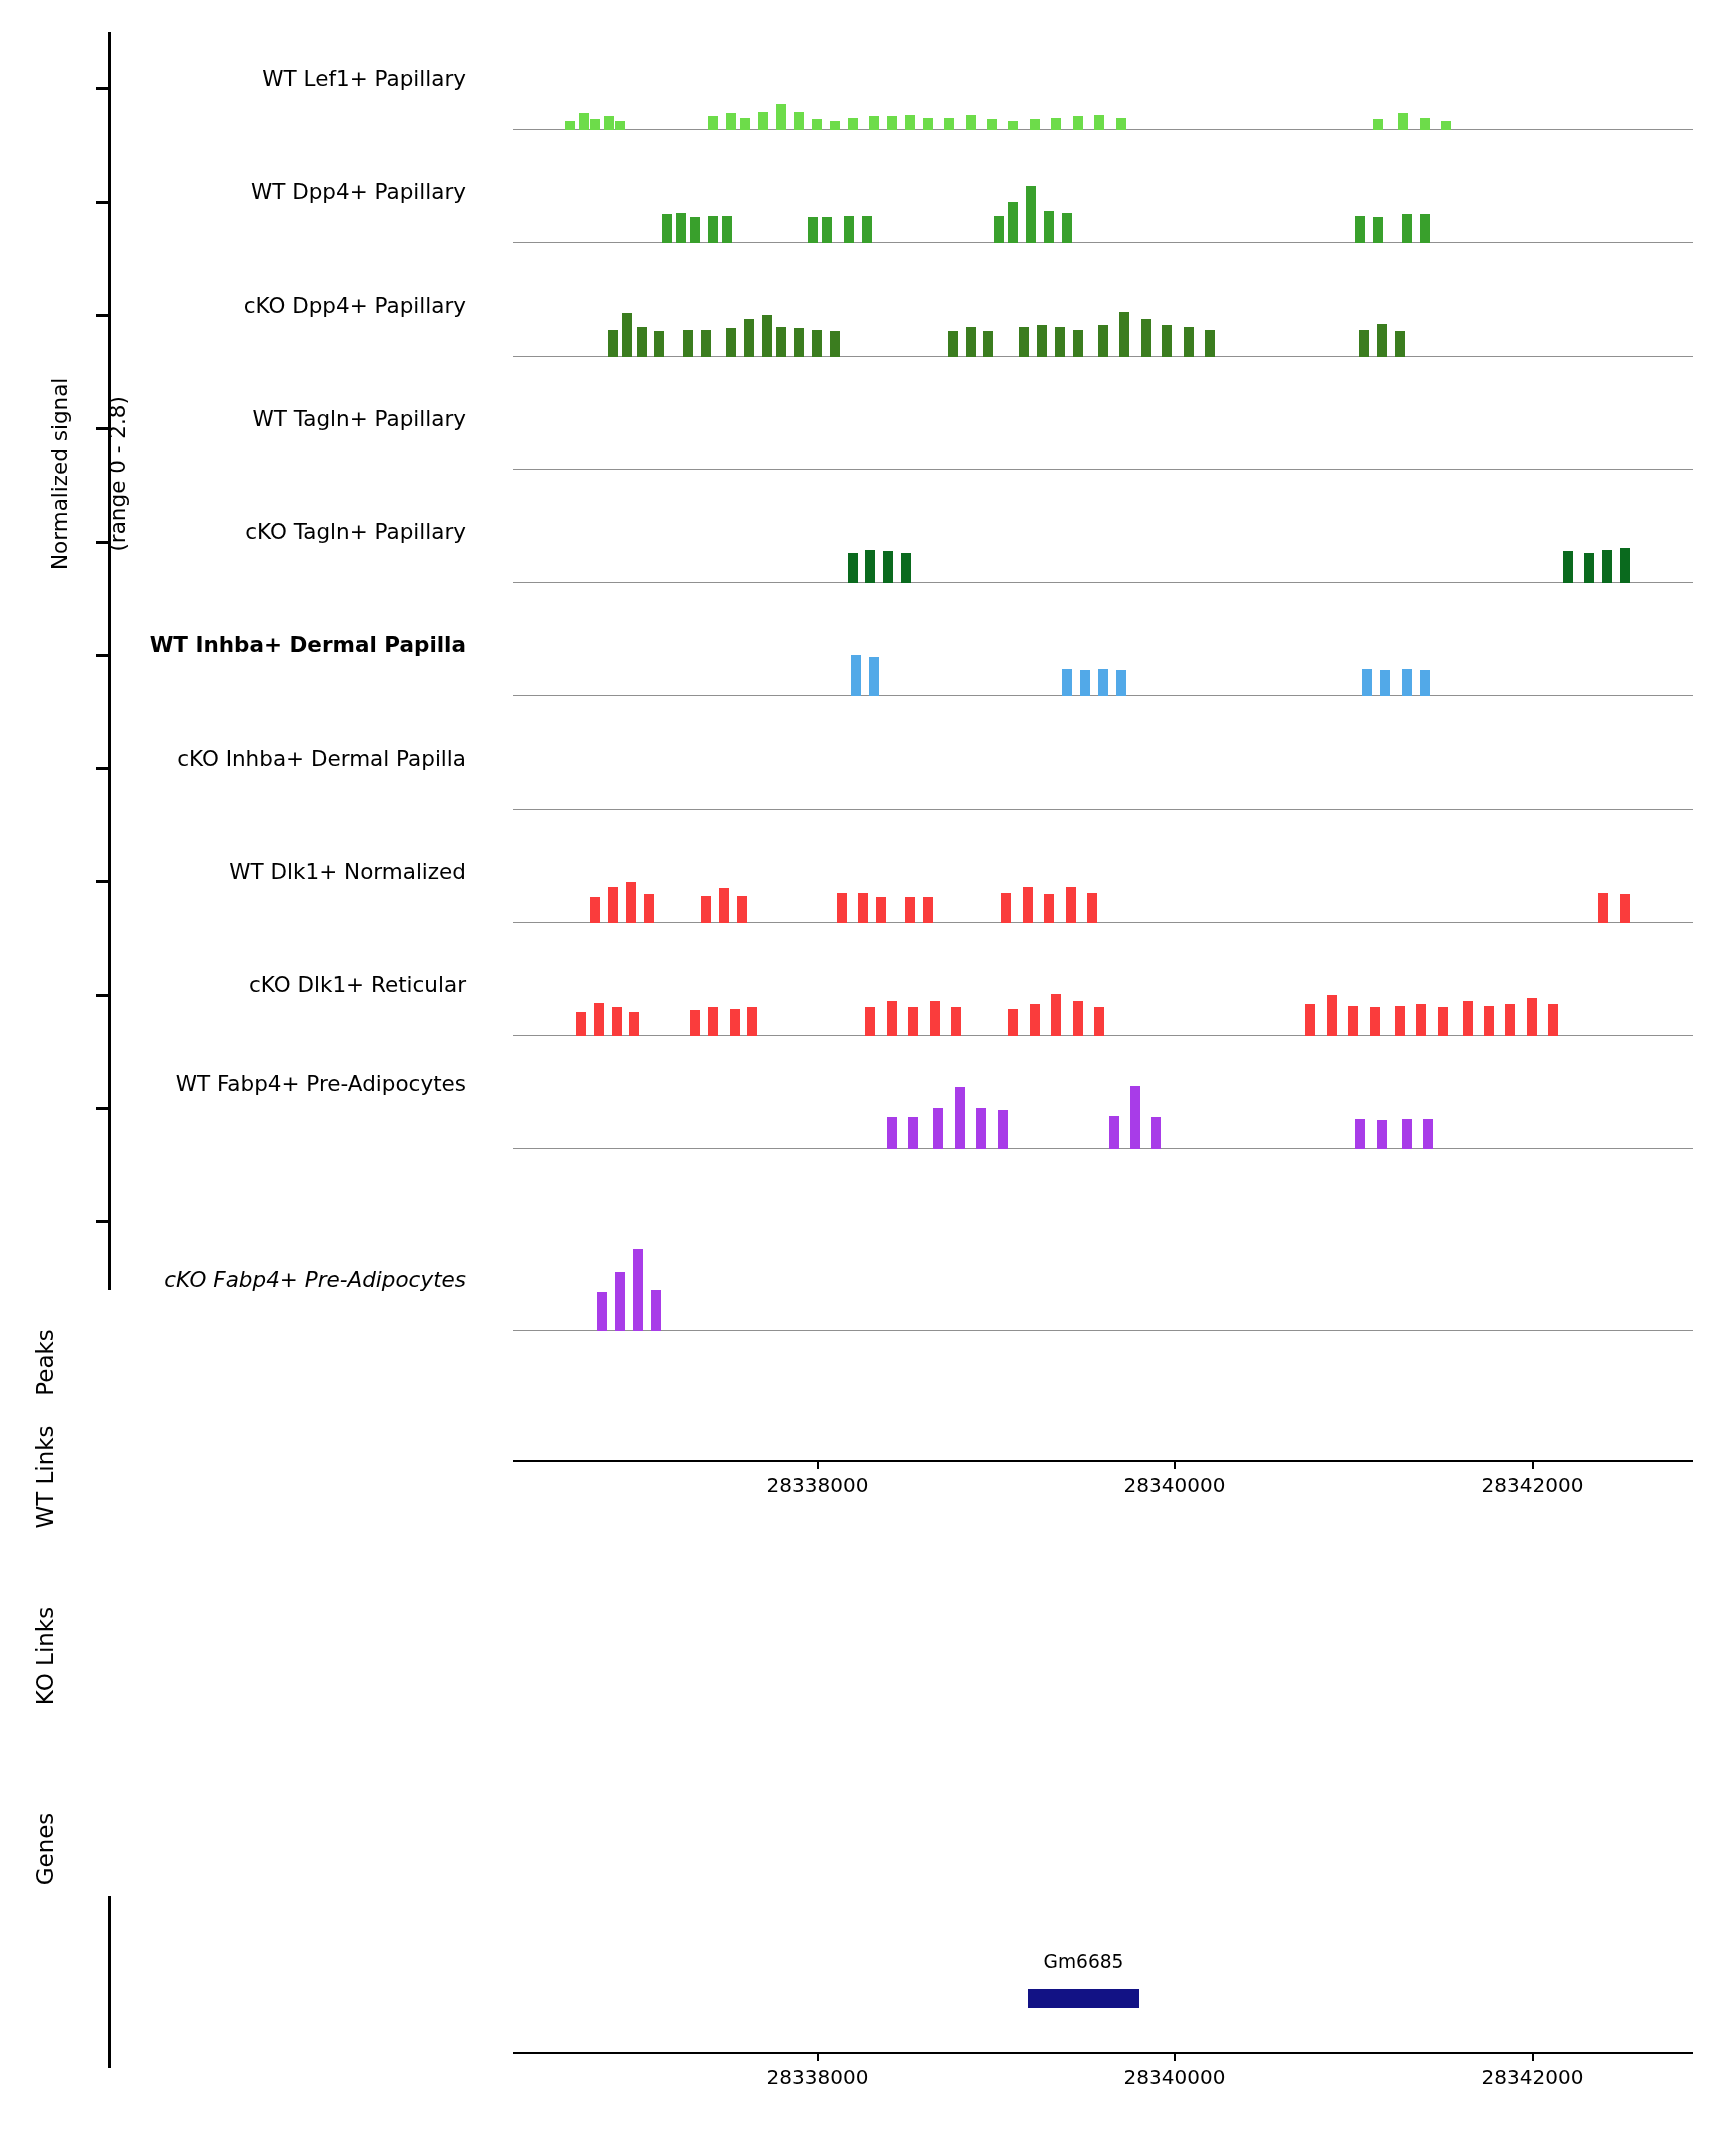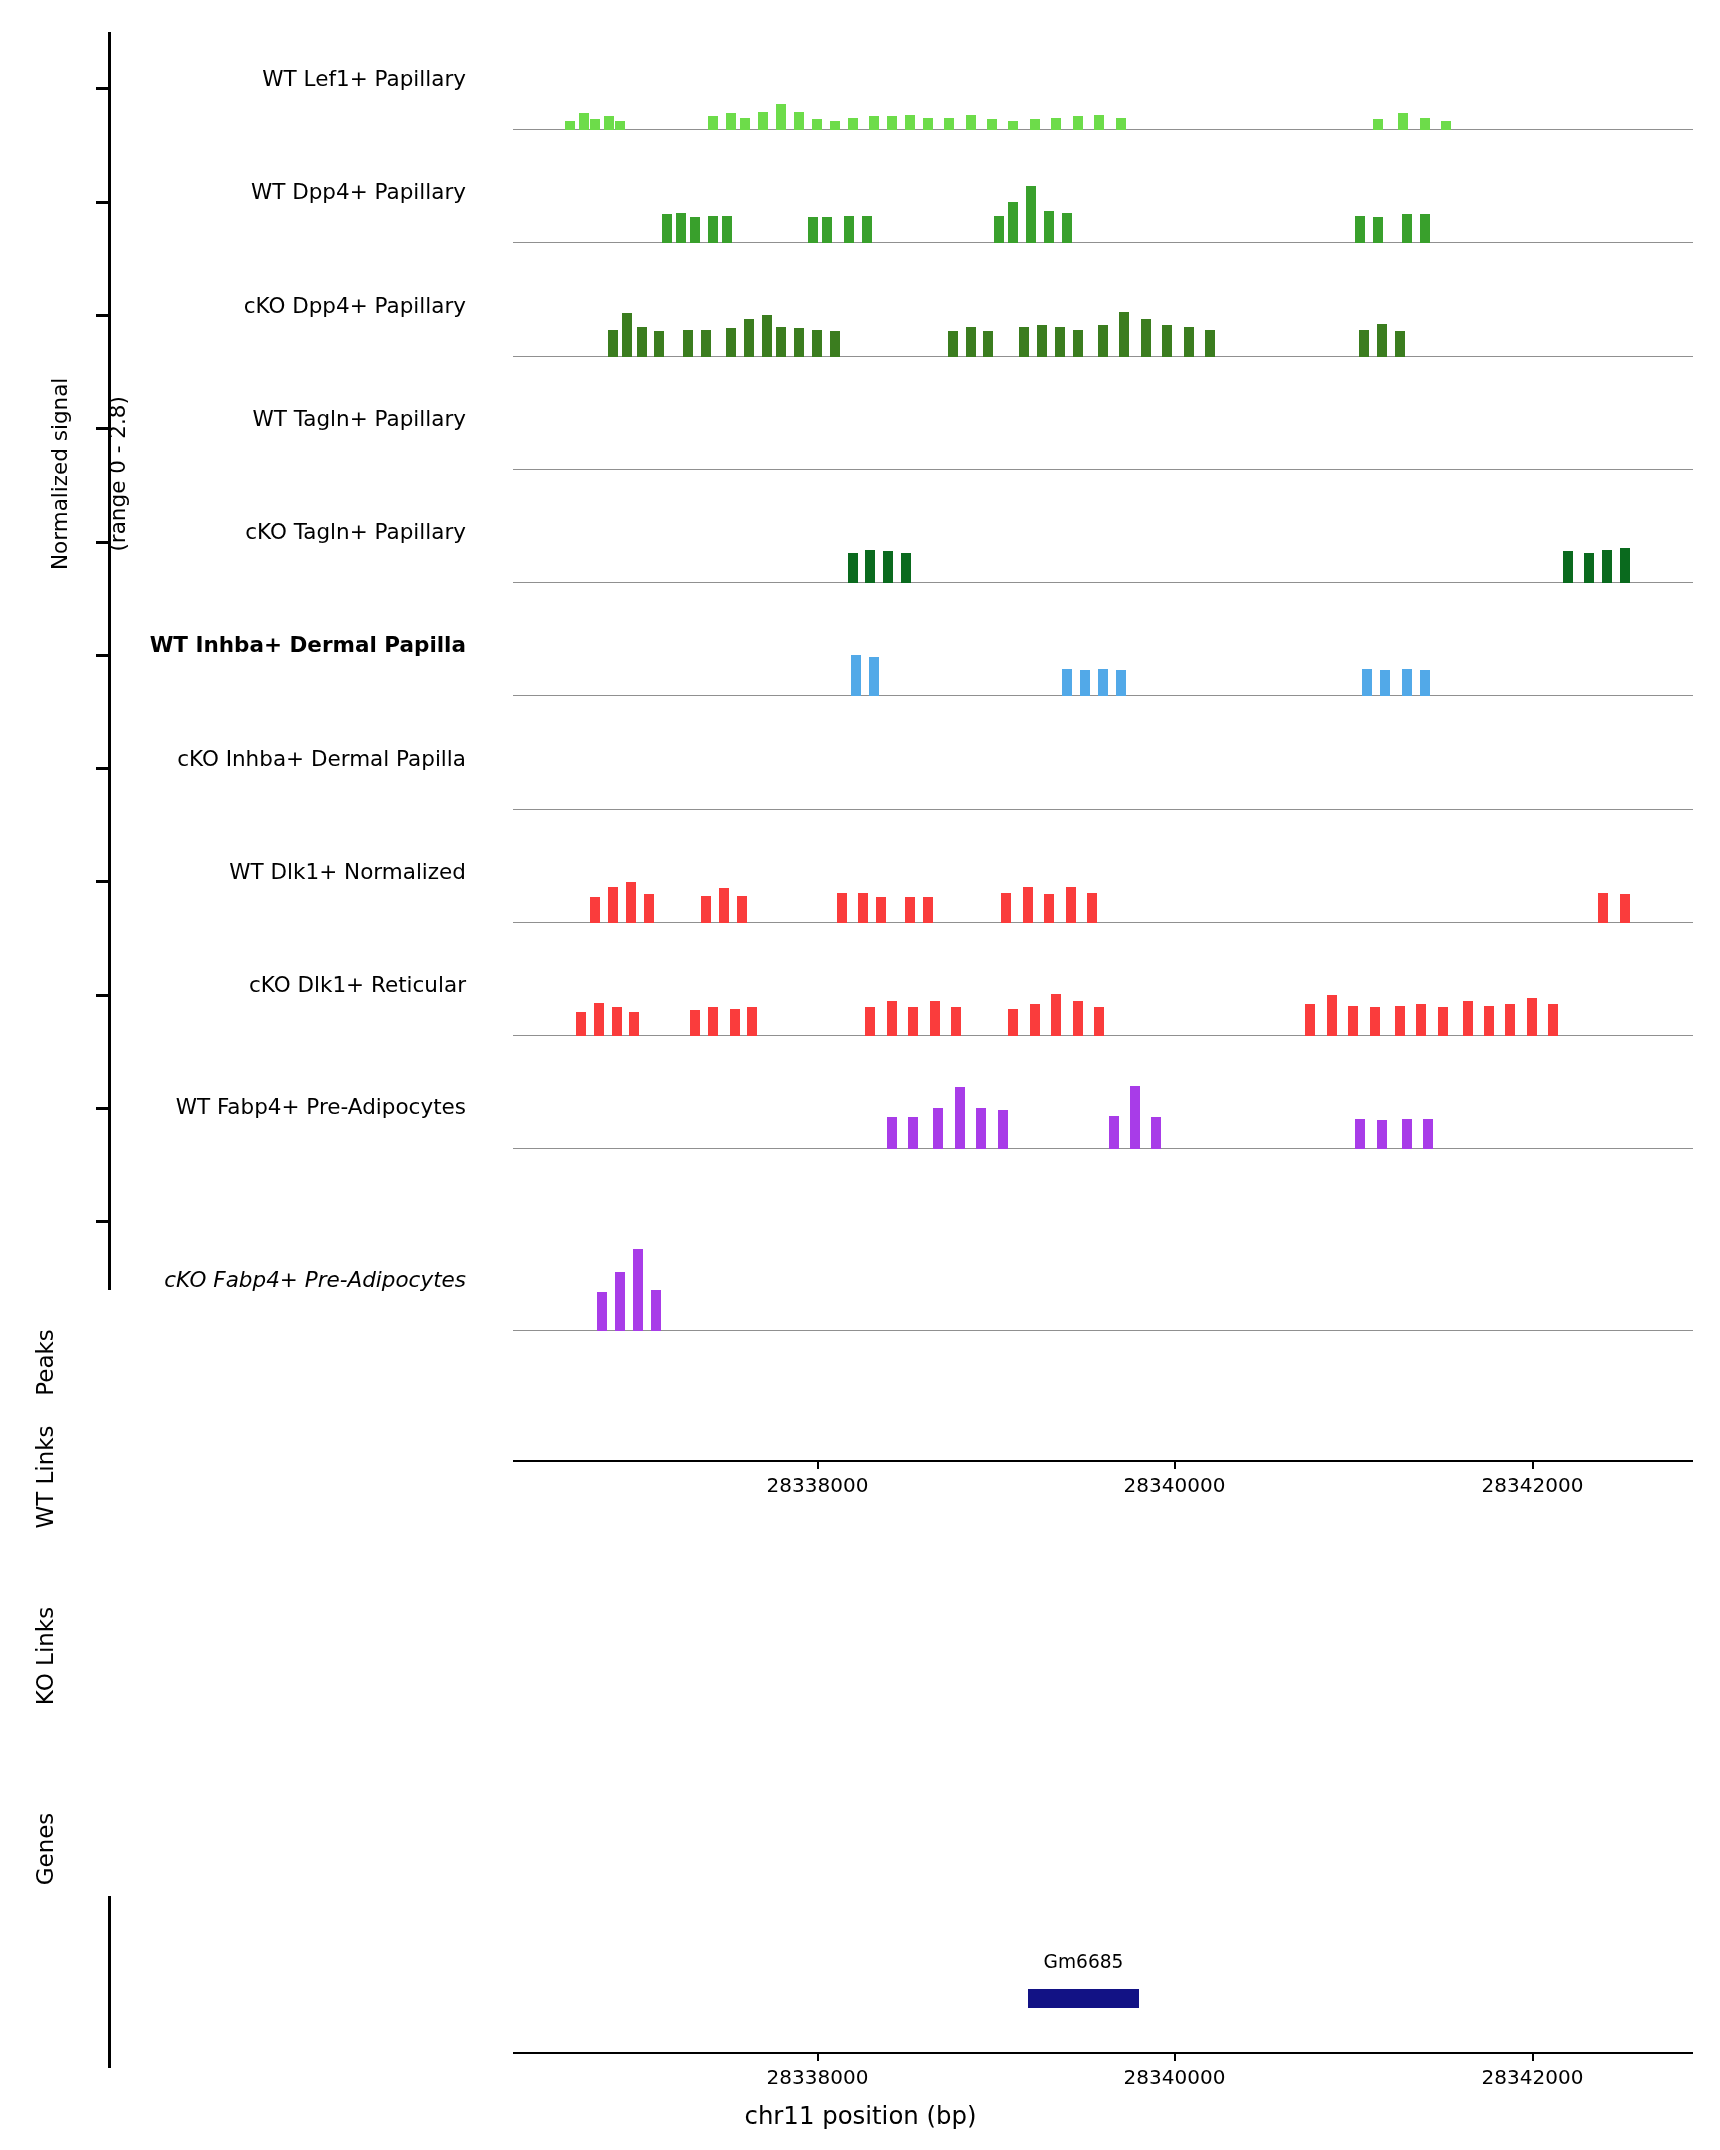--- a/index.html
+++ b/index.html
@@ -322,21 +322,21 @@
           <div class="sig" style="left: 903px; width: 10.4px; height: 32px; background: rgb(250, 60, 60);"></div>
           <div class="sig" style="left: 925px; width: 10.4px; height: 29px; background: rgb(250, 60, 60);"></div>
           <div class="sig" style="left: 950px; width: 10.4px; height: 35px; background: rgb(250, 60, 60);"></div>
           <div class="sig" style="left: 971px; width: 10.4px; height: 30px; background: rgb(250, 60, 60);"></div>
           <div class="sig" style="left: 992px; width: 10.4px; height: 32px; background: rgb(250, 60, 60);"></div>
           <div class="sig" style="left: 1014px; width: 10.4px; height: 38px; background: rgb(250, 60, 60);"></div>
           <div class="sig" style="left: 1035px; width: 10.4px; height: 32px; background: rgb(250, 60, 60);"></div>
         </div>
       </div>
       <div class="track-row" style="top: 1062px; height: 113px;">
-        <div class="track-label" style="top: 32px; width: 401px; left: 65px; text-align: right;">WT Fabp4+ Pre-Adipocytes</div>
+        <div class="track-label" style="top: 9px; width: 401px; left: 65px; text-align: right;">WT Fabp4+ Pre-Adipocytes</div>
         <div class="track-plot" style="left: 513px; top: 0px; width: 1180px; height: 87px;">
           <div class="baseline" style="bottom: 0px;"></div>
           <div class="sig" style="left: 374px; width: 10.4px; height: 32px; background: rgb(168, 60, 232);"></div>
           <div class="sig" style="left: 395px; width: 10.4px; height: 32px; background: rgb(168, 60, 232);"></div>
           <div class="sig" style="left: 420px; width: 10.4px; height: 41px; background: rgb(168, 60, 232);"></div>
           <div class="sig" style="left: 442px; width: 10.4px; height: 62px; background: rgb(168, 60, 232);"></div>
           <div class="sig" style="left: 463px; width: 10.4px; height: 41px; background: rgb(168, 60, 232);"></div>
           <div class="sig" style="left: 485px; width: 10.4px; height: 39px; background: rgb(168, 60, 232);"></div>
           <div class="sig" style="left: 596px; width: 10.4px; height: 33px; background: rgb(168, 60, 232);"></div>
           <div class="sig" style="left: 617px; width: 10.4px; height: 63px; background: rgb(168, 60, 232);"></div>
@@ -386,21 +386,20 @@
   <div id="axis-bottom">
       <div class="axis-line" style="left: 513px; width: 1180px; top: 2052px;"></div>
       <div class="tick" style="left: 817px; top: 2052px; height: 8.6px;"></div>
       <div class="tick-label" style="left: 710px; width: 215px; top: 2065px;">28338000</div>
       <div class="tick" style="left: 1174px; top: 2052px; height: 8.6px;"></div>
       <div class="tick-label" style="left: 1067px; width: 215px; top: 2065px;">28340000</div>
       <div class="tick" style="left: 1532px; top: 2052px; height: 8.6px;"></div>
       <div class="tick-label" style="left: 1425px; width: 215px; top: 2065px;">28342000</div>
     </div>
 
-  <div class="axis-title" style="top:2101px;">chr11 position (bp)</div>
 
 <div class="tick" style="left: 96px; top: 87px; width: 14.3px; height: 2.9px;"></div>
     <div class="tick" style="left: 96px; top: 201px; width: 14.3px; height: 2.9px;"></div>
     <div class="tick" style="left: 96px; top: 314px; width: 14.3px; height: 2.9px;"></div>
     <div class="tick" style="left: 96px; top: 427px; width: 14.3px; height: 2.9px;"></div>
     <div class="tick" style="left: 96px; top: 541px; width: 14.3px; height: 2.9px;"></div>
     <div class="tick" style="left: 96px; top: 654px; width: 14.3px; height: 2.9px;"></div>
     <div class="tick" style="left: 96px; top: 767px; width: 14.3px; height: 2.9px;"></div>
     <div class="tick" style="left: 96px; top: 880px; width: 14.3px; height: 2.9px;"></div>
     <div class="tick" style="left: 96px; top: 994px; width: 14.3px; height: 2.9px;"></div>

